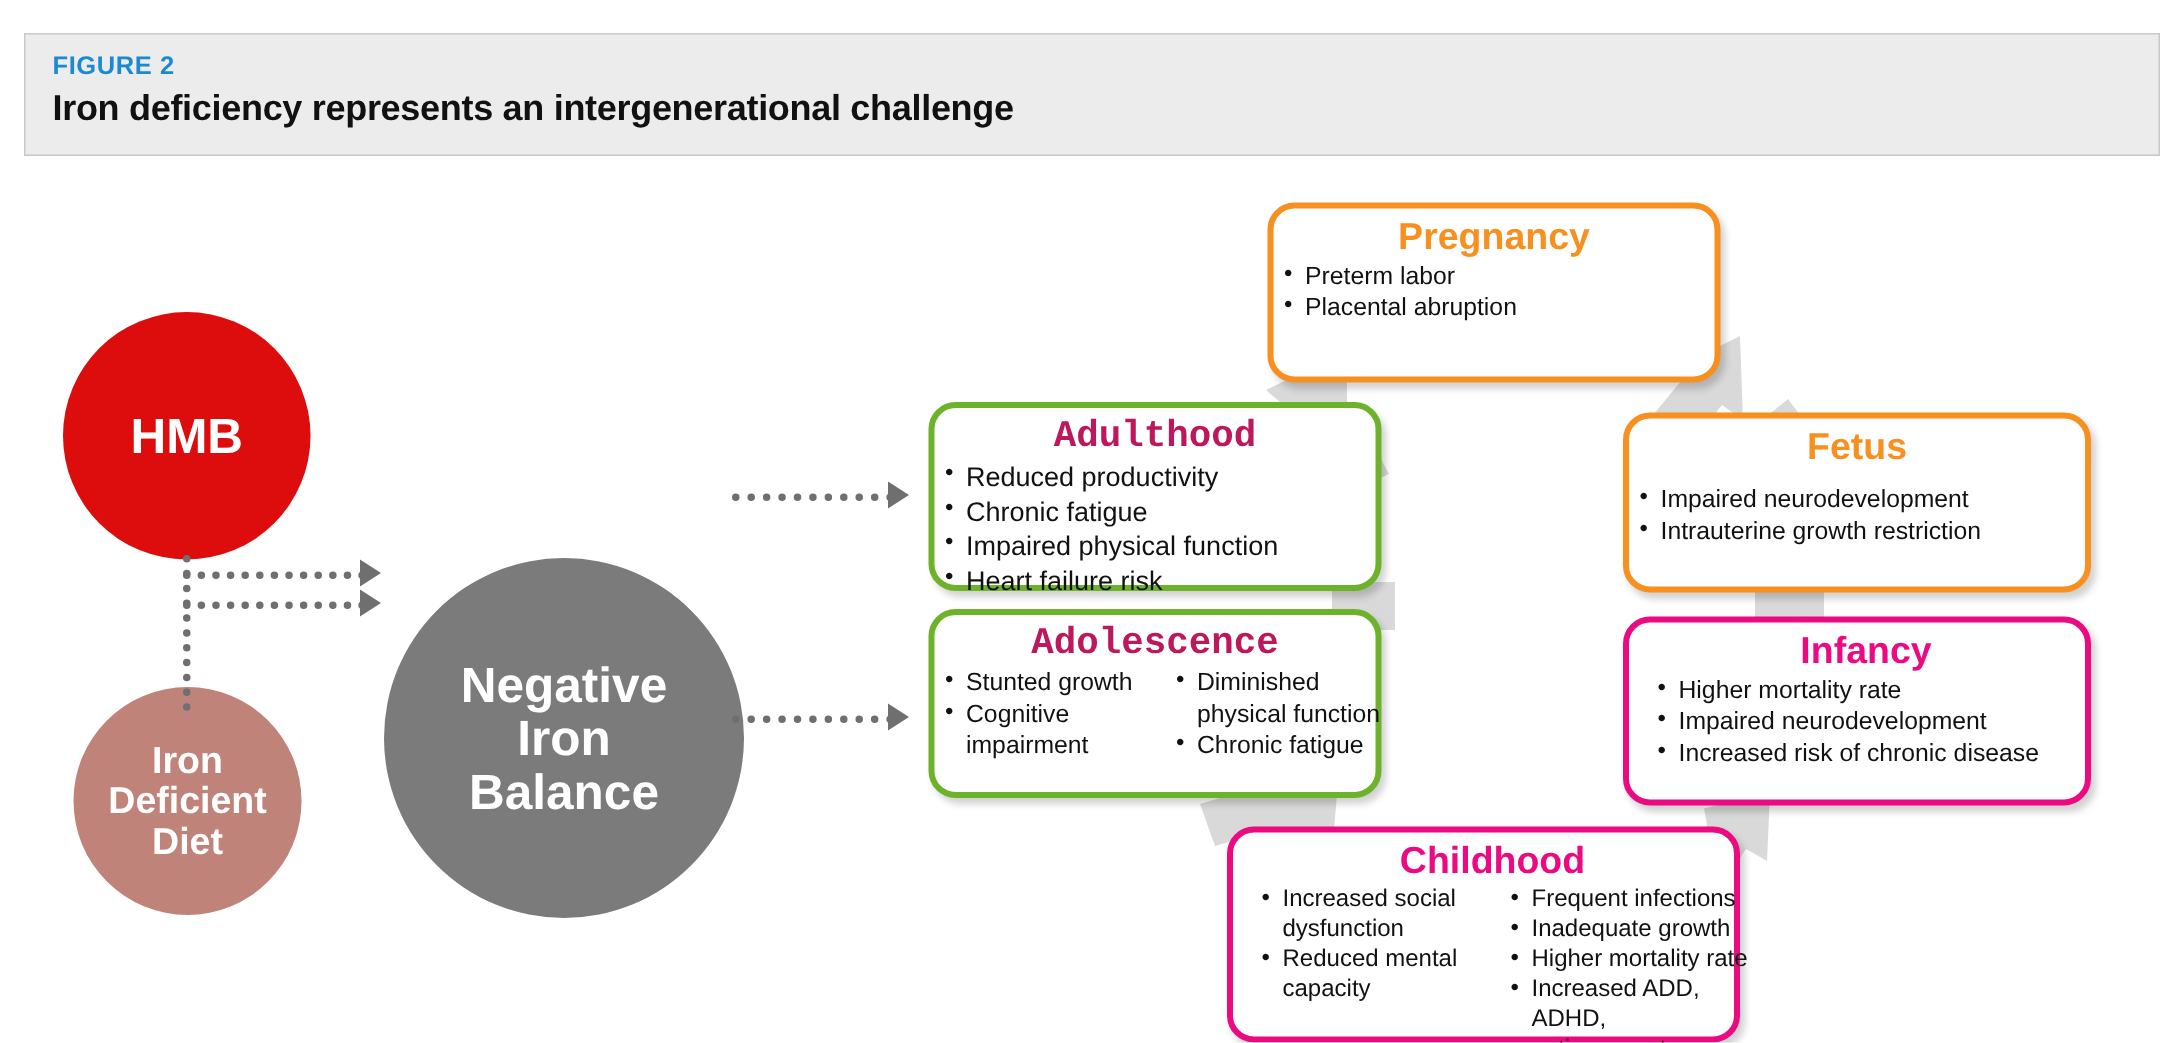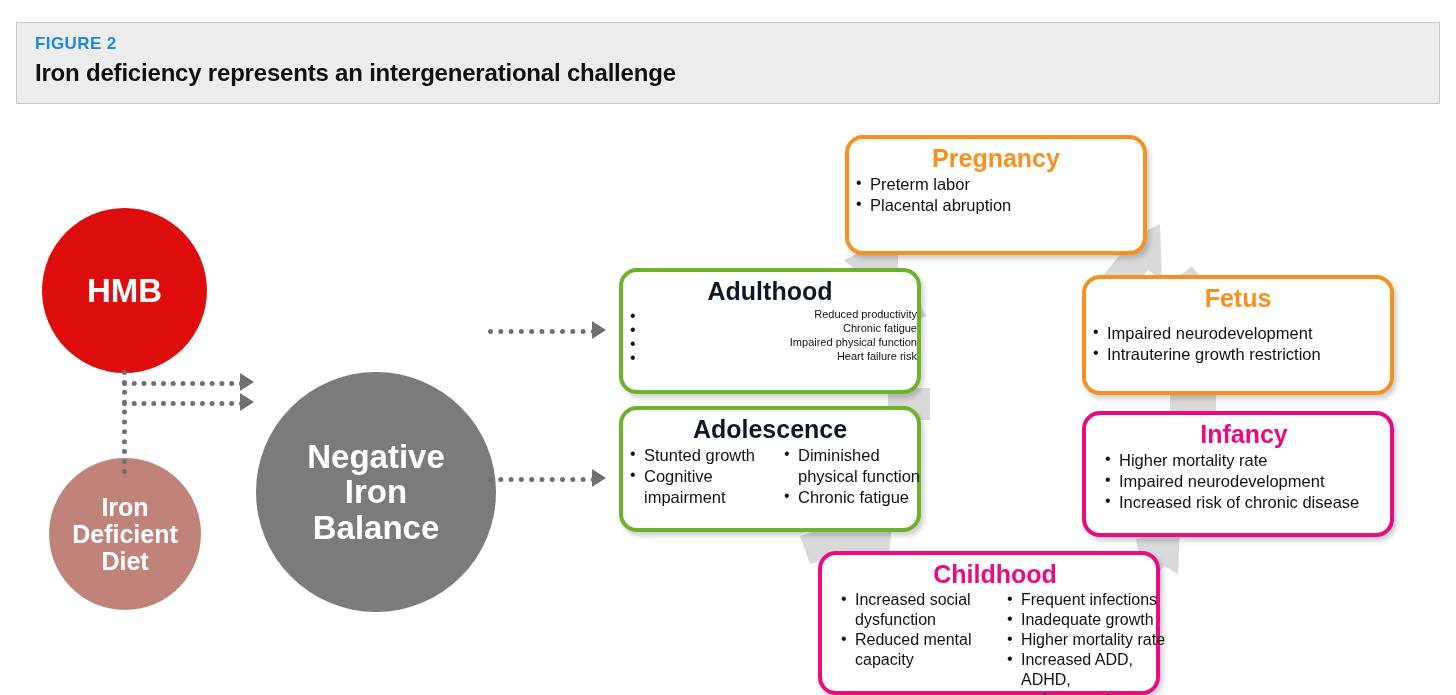--- a/index.html
+++ b/index.html
@@ -83,36 +83,36 @@
     content:"\2022";position:absolute;left:1px;top:-1px;font-size:16px;color:#111;
   }
   .stagebox li.cont{padding-left:15px;}
   .stagebox li.cont::before{content:"";}
   .twocol{display:flex;}
   .twocol .col{flex:0 0 auto;}
 
   .b-orange{border-color:#f7901e;}
   .b-orange .title{color:#f7901e;}
   .b-green{border-color:#6cb32b;}
-  .b-green .title{color:#0f172a;}
+  .b-green .title{color:#be185d;font-family:Liberation Mono, monospace;}
   .b-pink{border-color:#ec0a82;padding-left:12px;}
   .b-pink .title{color:#ec0a82;}
 
   
   #box-pregnancy{left:845px;top:31px;width:302px;height:120px;}
   #box-fetus{left:1082px;top:171px;width:312px;height:120px;}
   #box-infancy{left:1082px;top:307px;width:312px;height:126px;}
   #box-childhood{left:818px;top:447px;width:342px;height:144px;}
   #box-adolescence{left:619px;top:302px;width:302px;height:126px;}
   #box-adulthood{left:619px;top:164px;width:302px;height:126px;}
 
   #box-pregnancy ul li{font-size:16.5px;}
   #box-fetus ul li{font-size:16.5px;}
   #box-infancy ul li{font-size:16.5px;}
-  #box-adulthood ul li{font-size:11px;text-align:right;}
+  #box-adulthood ul li{font-size:18px;}
   #box-adolescence ul li{font-size:16.5px;}
   #box-childhood ul li{font-size:16px;line-height:1.25;}
 </style>
 </head>
 <body>
 
 <div id="figure-header">
   <div id="figure-label">FIGURE 2</div>
   <div id="figure-title">Iron deficiency represents an intergenerational challenge</div>
 </div>

